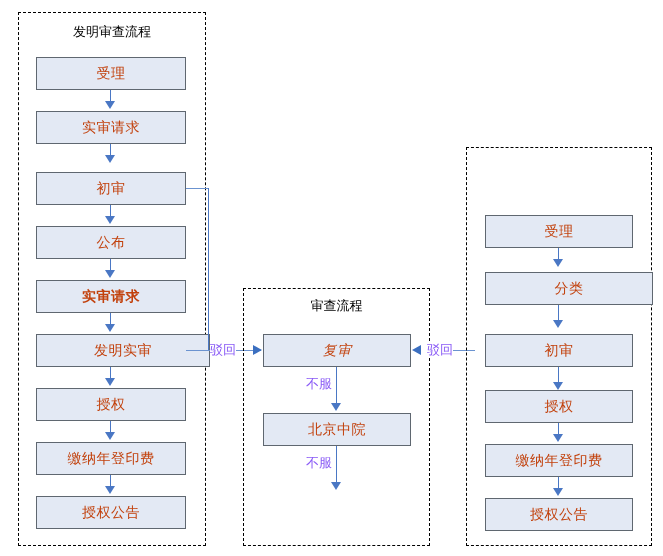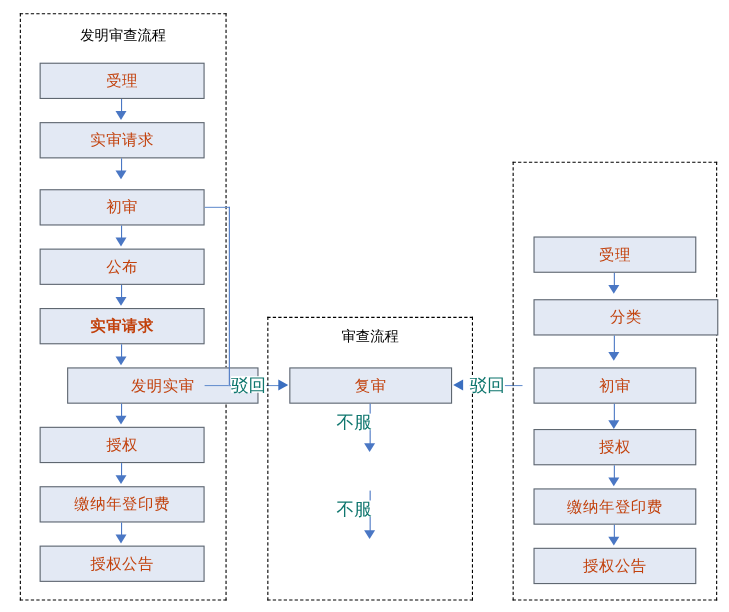--- a/index.html
+++ b/index.html
@@ -60,22 +60,22 @@
   }
   .arrow-left{
     position:absolute;width:0;height:0;
     border-top:5.5px solid transparent;
     border-bottom:5.5px solid transparent;
     border-right:9px solid #3B6FC0;
   }
   .edge-label{
     position:absolute;
     font-family:"DejaVu Serif","Liberation Serif",serif;
-    font-size:16px;
-    color:#0f766e;
+    font-size:13px;
+    color:#8b5cf6;
     background:#ffffff;
     line-height:15px;
     white-space:nowrap;
     text-align:right;
   }
 </style>
 </head>
 <body>
 
 <div id="canvas">
@@ -96,21 +96,21 @@
   <div class="arrow-down" style="left:105px;top:216px;"></div>
 
   <div class="node" style="left:36px;top:226px;width:150px;height:33px;">公布</div>
   <div class="vline" style="left:110px;top:259px;width:1.4px;height:14px;"></div>
   <div class="arrow-down" style="left:105px;top:270px;"></div>
 
   <div class="node" style="left:36px;top:280px;width:150px;height:33px;font-weight:bold;">实审请求</div>
   <div class="vline" style="left:110px;top:313px;width:1.4px;height:14px;"></div>
   <div class="arrow-down" style="left:105px;top:324px;"></div>
 
-  <div class="node" style="left:36px;top:334px;width:174px;height:33px;margin-left:25px;">发明实审</div>
+  <div class="node" style="left:36px;top:334px;width:174px;height:33px;">发明实审</div>
   <div class="vline" style="left:110px;top:367px;width:1.4px;height:14px;"></div>
   <div class="arrow-down" style="left:105px;top:378px;"></div>
 
   <div class="node" style="left:36px;top:388px;width:150px;height:33px;">授权</div>
   <div class="vline" style="left:110px;top:421px;width:1.4px;height:14px;"></div>
   <div class="arrow-down" style="left:105px;top:432px;"></div>
 
   <div class="node" style="left:36px;top:442px;width:150px;height:33px;">缴纳年登印费</div>
   <div class="vline" style="left:110px;top:475px;width:1.4px;height:14px;"></div>
   <div class="arrow-down" style="left:105px;top:486px;"></div>
@@ -120,25 +120,26 @@
   <div class="hline" style="left:186px;top:188px;width:23px;"></div>
   <div class="vline" style="left:208px;top:188px;height:163px;"></div>
   <div class="hline" style="left:186px;top:350px;width:22px;"></div>
   <div class="hline" style="left:208px;top:350px;width:53px;"></div>
   <div class="edge-label" style="left:210px;top:342px;">驳回</div>
   <div class="arrow-right" style="left:253px;top:345px;"></div>
 
   <div class="panel" style="left:243px;top:288px;width:187px;height:258px;"></div>
   <div class="panel-title" style="left:243px;top:298px;width:187px;">审查流程</div>
 
-  <div class="node" style="left:263px;top:334px;width:148px;height:33px;">复审</div>
+  <div class="node" style="left:263px;top:334px;width:148px;height:33px;font-style:italic;">复审</div>
   <div class="vline" style="left:336px;top:367px;height:38px;"></div>
   <div class="edge-label" style="left:306px;top:376px;">不服</div>
   <div class="arrow-down" style="left:331px;top:403px;"></div>
 
+  <div class="node" style="left:263px;top:413px;width:148px;height:33px;">北京中院</div>
   <div class="vline" style="left:336px;top:446px;height:38px;"></div>
   <div class="edge-label" style="left:306px;top:455px;">不服</div>
   <div class="arrow-down" style="left:331px;top:482px;"></div>
 
 
   <div class="hline" style="left:427px;top:350px;width:48px;"></div>
   <div class="edge-label" style="left:427px;top:342px;">驳回</div>
   <div class="arrow-left" style="left:412px;top:345px;"></div>
 
   <div class="panel" style="left:466px;top:147px;width:186px;height:399px;"></div>

